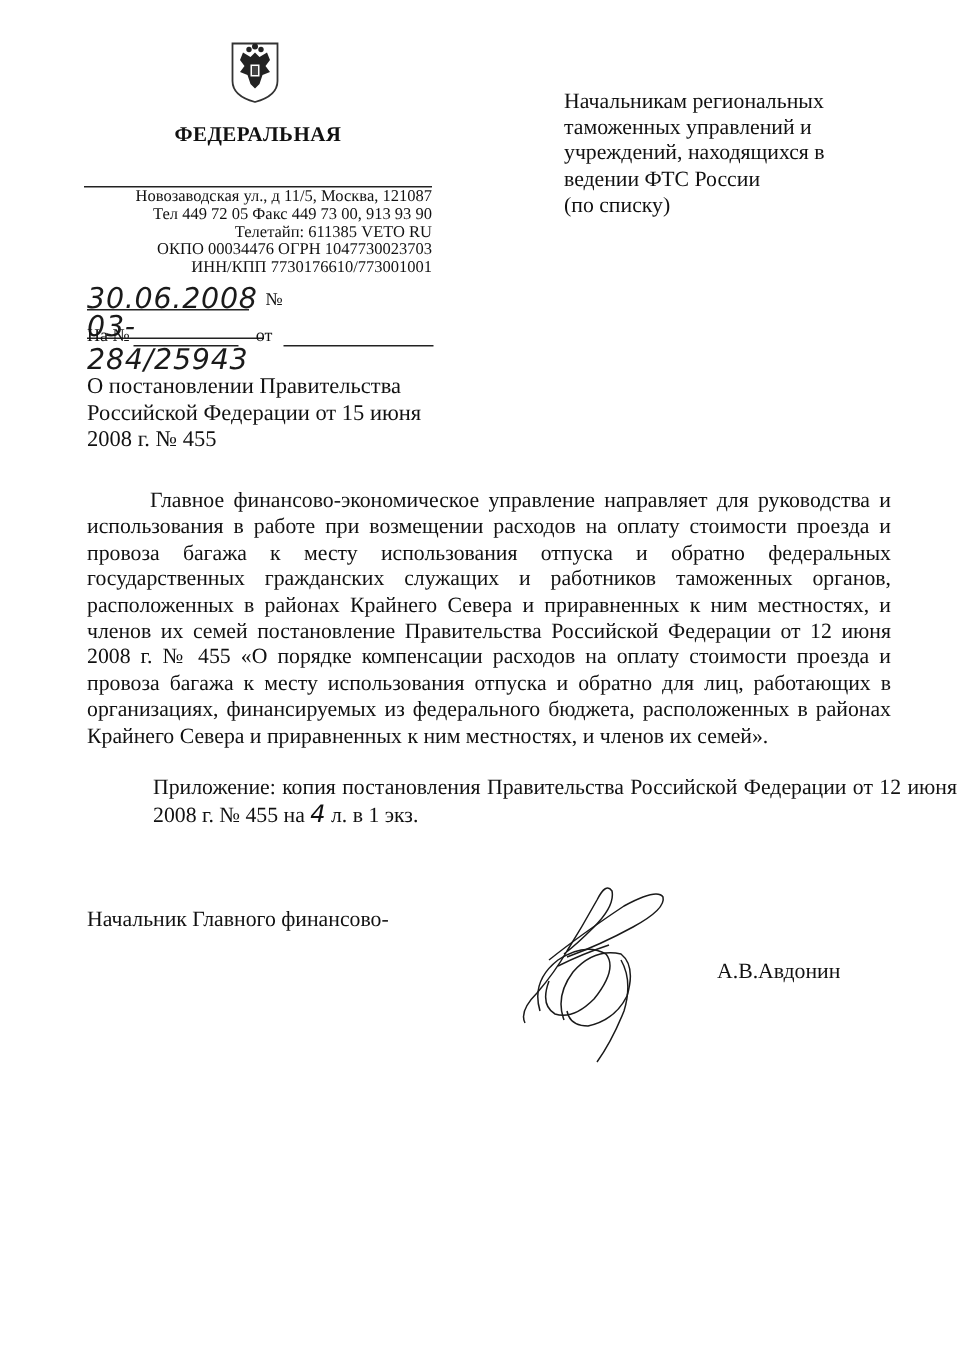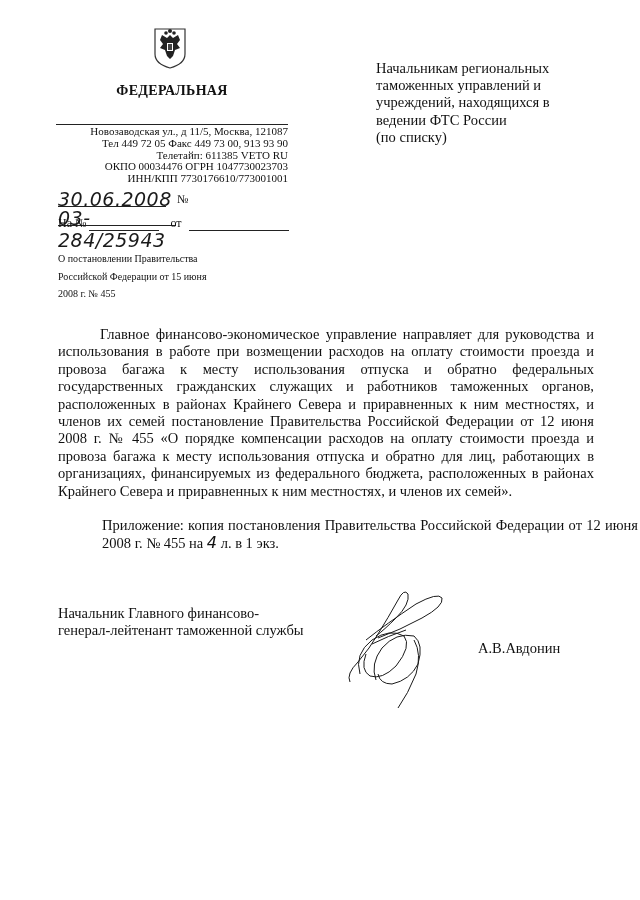--- a/index.html
+++ b/index.html
@@ -11,21 +11,21 @@
            font-weight: bold; font-size: 14px; line-height: 17px; letter-spacing: 0.3px; }
     .rule { left: 56px; top: 124px; width: 232px; height: 0; border-top: 1px solid #222; }
     .contacts { left: 56px; top: 126px; width: 232px; text-align: right;
                 font-size: 11px; line-height: 11.8px; }
     .regrow { left: 58px; top: 188px; width: 250px; height: 22px; font-size: 12px; }
     .regrow .hand { font-family: "DejaVu Sans", sans-serif; font-style: italic;
                     font-size: 19px; color: #1a1a1a; letter-spacing: 0.5px; }
     .line-under { display: inline-block; border-bottom: 1px solid #222; height: 18px; vertical-align: bottom; }
     .reply { left: 58px; top: 216px; width: 250px; font-size: 12px; }
     .addressee { left: 376px; top: 60px; width: 240px; font-size: 14.5px; line-height: 17.2px; }
-    .subject { left: 58px; top: 250px; width: 260px; font-size: 10px; line-height: 17.5px; }
+    .subject { left: 58px; top: 250px; width: 260px; font-size: 15px; line-height: 17.5px; }
     .body { left: 58px; top: 326px; width: 536px; font-size: 14.5px; line-height: 17.4px;
             text-align: justify; text-indent: 42px; }
     .appendix { left: 58px; top: 517px; width: 536px; font-size: 14.5px; line-height: 17.4px;
                 text-align: justify; margin-left: 44px; }
     .appendix .hand4 { font-family: "DejaVu Sans", sans-serif; font-style: italic; font-size: 16px; }
     .sig-title { left: 58px; top: 605px; width: 280px; font-size: 14.5px; line-height: 17.4px; }
     .sig-name { left: 478px; top: 640px; font-size: 14.5px; }
     .signature { left: 326px; top: 574px; width: 130px; height: 140px; }
   </style>
 </head>
@@ -89,21 +89,20 @@
 </div>
 
 <div class="abs body">Главное финансово-экономическое управление направляет для руководства и использования в работе при возмещении расходов на оплату стоимости проезда и провоза багажа к месту использования отпуска и обратно федеральных государственных гражданских служащих и работников таможенных органов, расположенных в районах Крайнего Севера и приравненных к ним местностях, и членов их семей  постановление Правительства Российской Федерации от 12 июня 2008 г. № 455 «О порядке компенсации расходов на оплату стоимости проезда и провоза багажа к месту использования отпуска и обратно для лиц, работающих в организациях, финансируемых из федерального бюджета, расположенных в районах Крайнего Севера и приравненных к ним местностях, и членов их семей».</div>
 
 <div class="abs appendix">
   <span>Приложение: копия постановления Правительства Российской Федерации от 12 июня 2008 г. № 455  на </span><span class="hand4">4</span><span> л. в 1 экз.</span>
 </div>
 
 <div class="abs sig-title">
   <div>Начальник Главного финансово-</div>
-  <div>генерал-лейтенант таможенной службы</div>
 </div>
 
 <div class="abs signature">
   <svg width="130" height="140" viewBox="0 0 130 140" fill="none" stroke="#1a1a1a" stroke-width="1">
     <path d="M24 108 Q20 100 32 88 Q44 74 52 60 Q62 44 72 26 Q78 14 82 20 Q84 30 70 44 Q58 56 50 62"></path>
     <path d="M40 66 Q60 50 90 30 Q112 18 116 24 Q118 32 96 44 Q74 56 52 64"></path>
     <path d="M34 100 Q28 80 46 66 Q64 54 78 62 Q86 72 70 92 Q56 106 44 102 Q34 96 40 80"></path>
     <path d="M50 106 Q44 90 56 74 Q70 58 88 62 Q98 70 92 90 Q84 106 66 110 Q54 110 52 100"></path>
     <path d="M88 66 Q96 80 90 100 Q82 120 72 134"></path>
     <path d="M46 70 Q62 62 80 56"></path>

